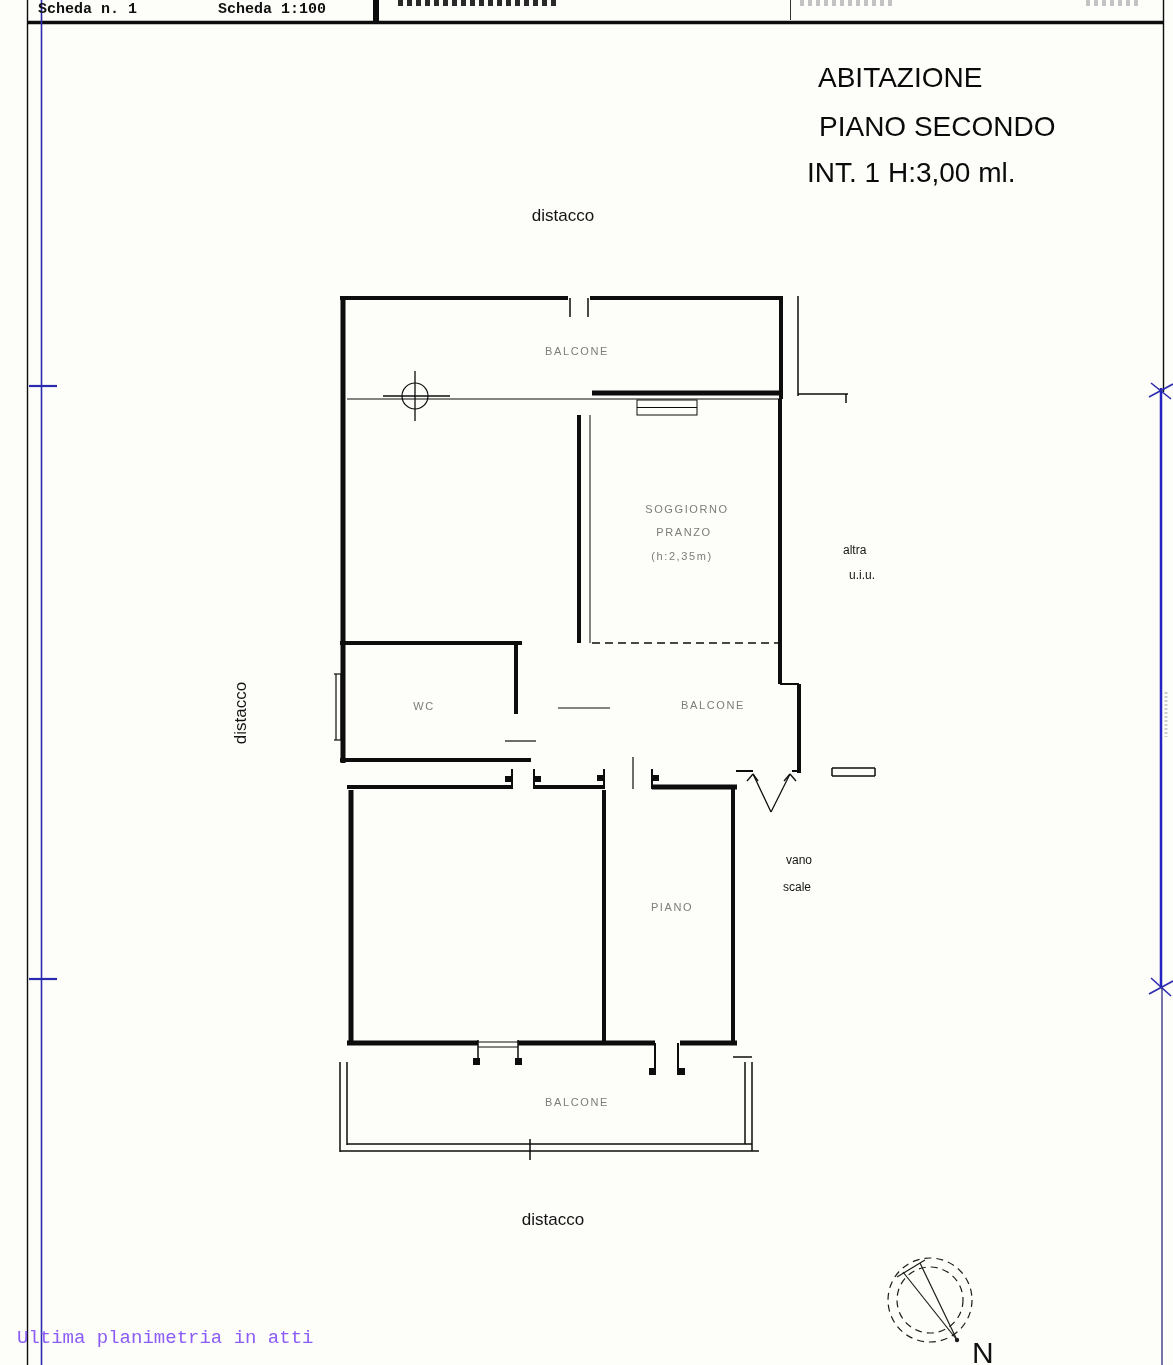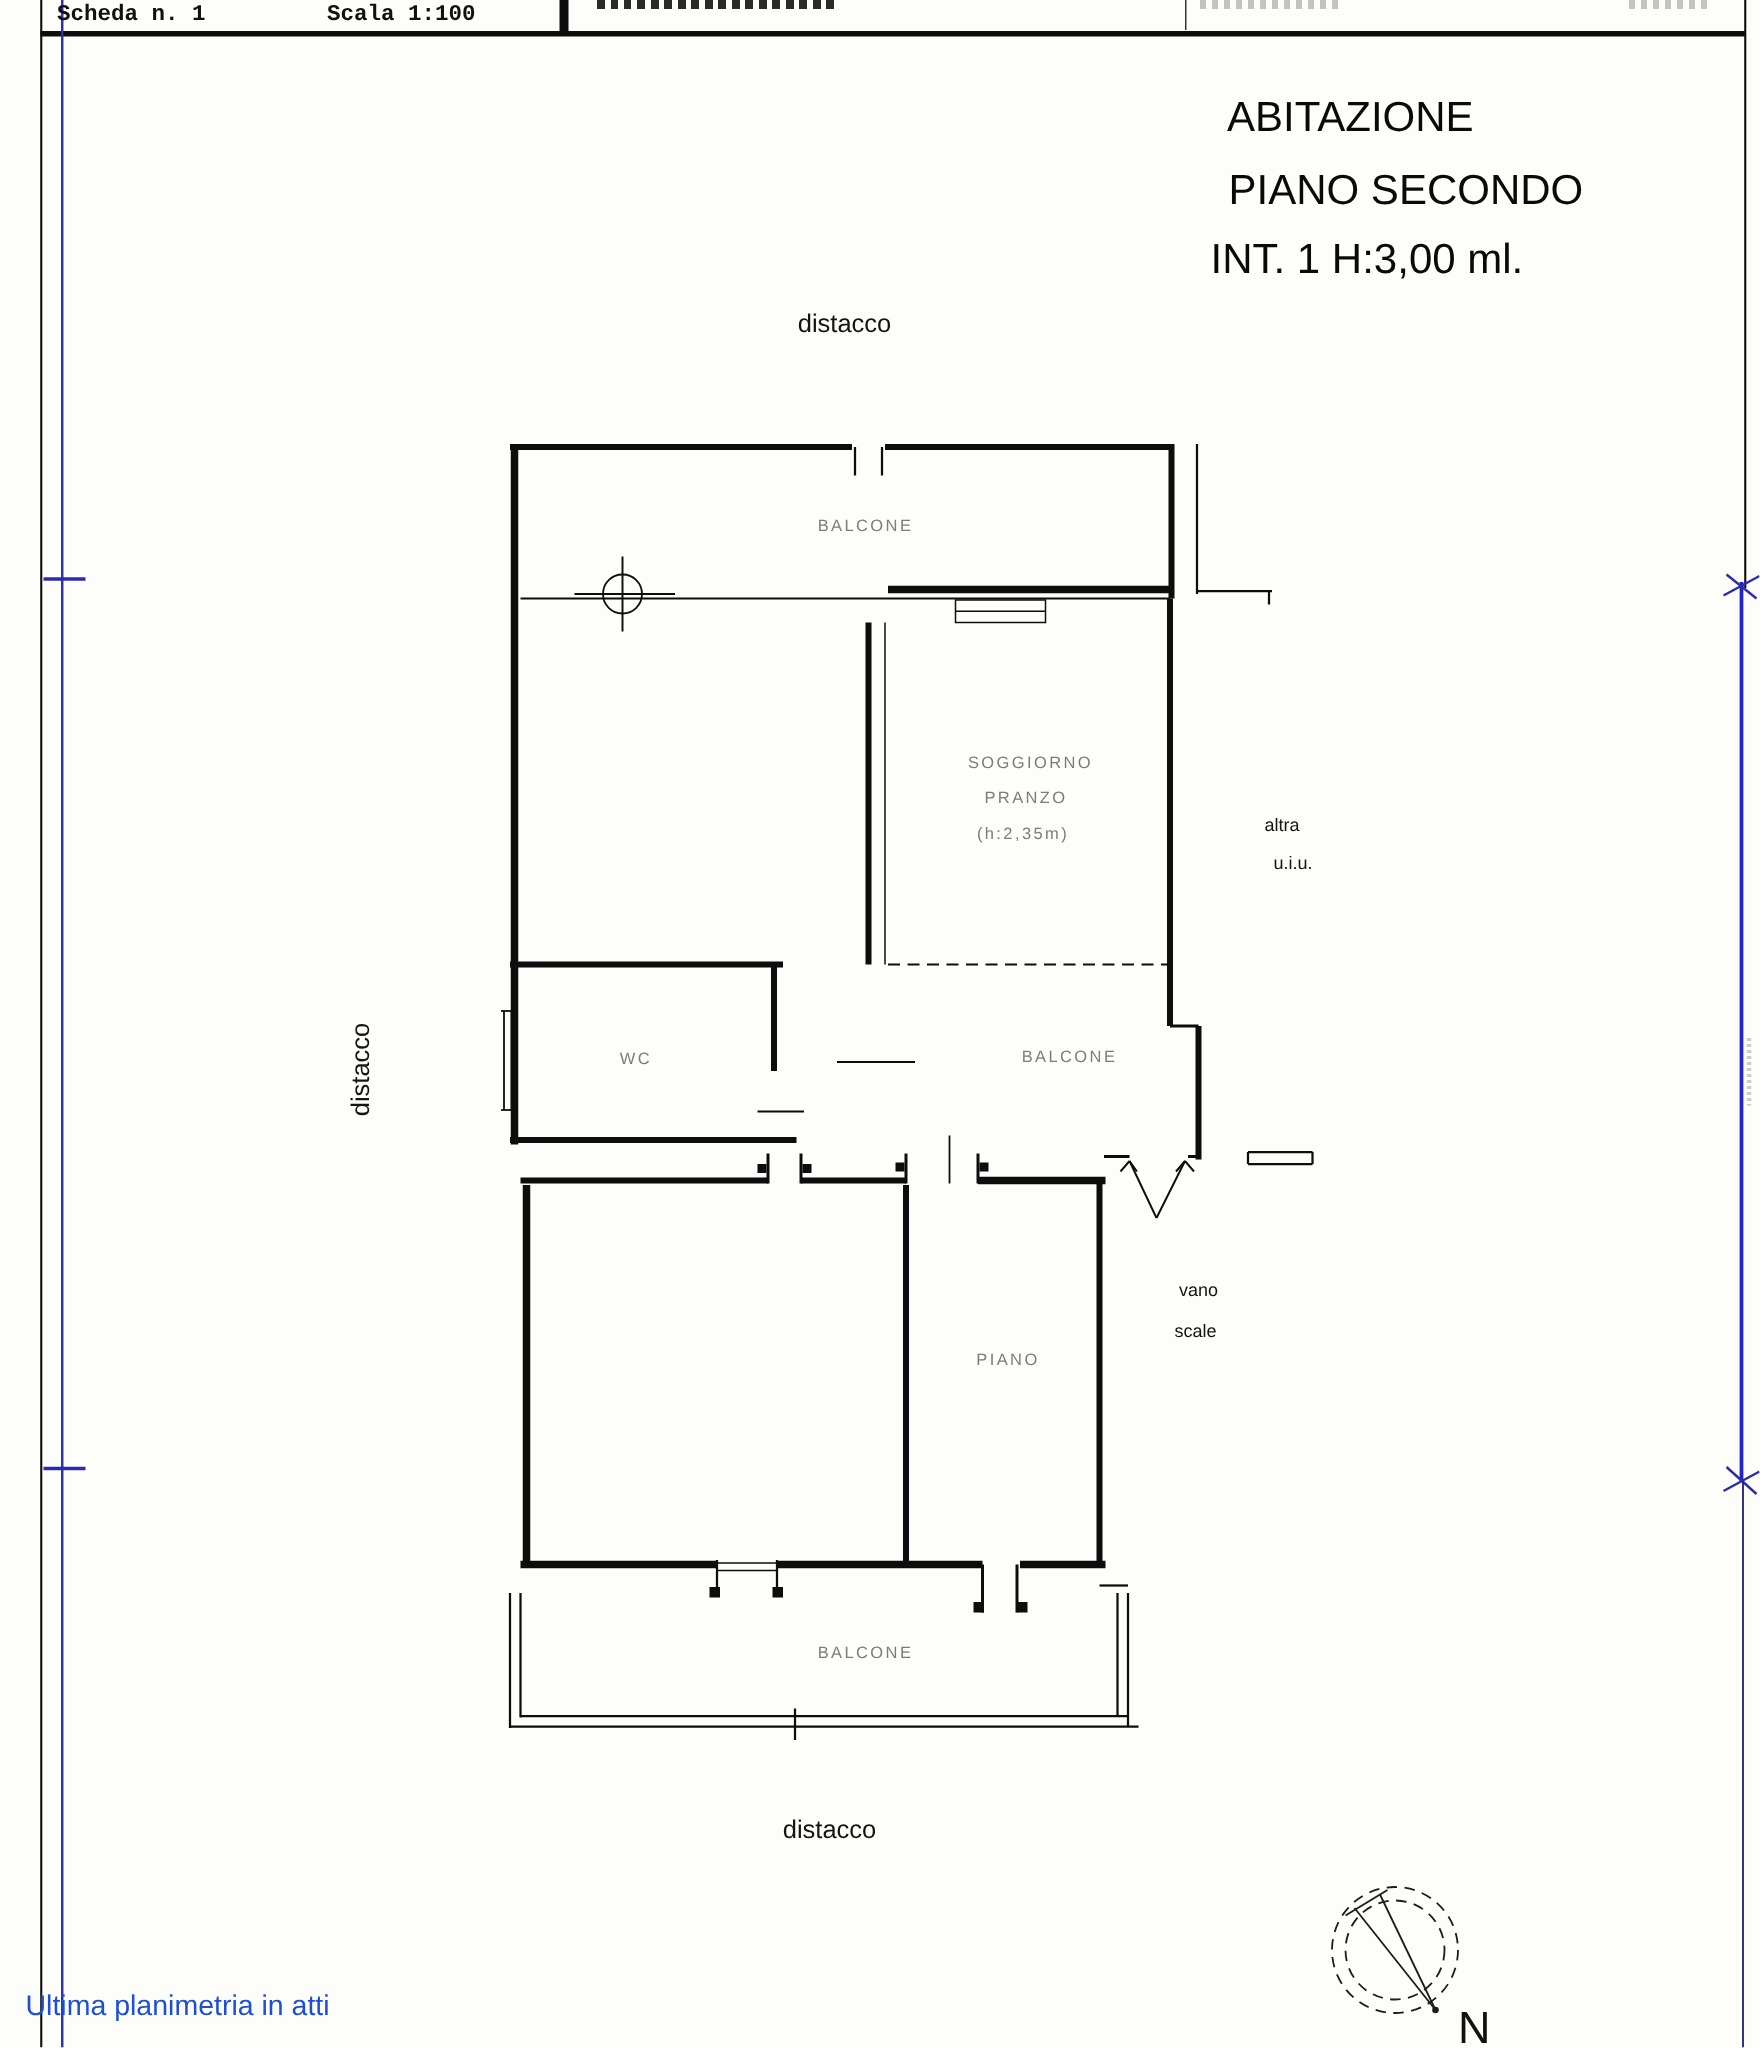--- a/index.html
+++ b/index.html
@@ -14,21 +14,21 @@
     transform:translateX(-50%);
   }
   .anno{font-size:17px;color:#141414;transform:translateX(-50%);}
   .anno2{font-size:12px;color:#141414;}
   .title-line{font-size:28px;color:#0a0a0a;}
   .hdr-cell{
     font-family:"Liberation Mono", monospace;font-weight:bold;
     font-size:15px;color:#111;
   }
   .footer-note{
-    font-family:Liberation Sans, sans-serif;font-size:19px;color:#1d4ed8;
+    font-family:Liberation Mono, monospace;font-size:19px;color:#8b5cf6;
   }
   .clip-dashes{
     position:absolute;height:6px;top:0;
     background:repeating-linear-gradient(90deg,#2a2a2a 0 5px,transparent 5px 9px);
   }
   .clip-dashes.faint{
     background:repeating-linear-gradient(90deg,#c3c3c3 0 4px,transparent 4px 8px);
   }
   .north{font-size:30px;color:#111;}
   svg{position:absolute;left:0;top:0;}
@@ -171,21 +171,21 @@
     <circle cx="930" cy="1300" r="42" stroke-width="1.2" stroke-dasharray="7,5"></circle>
     <circle cx="930" cy="1300" r="33" stroke-width="1.2" stroke-dasharray="7,5"></circle>
     <line x1="957" y1="1340" x2="903" y2="1272" stroke-width="1.2"></line>
     <line x1="957" y1="1340" x2="920" y2="1263" stroke-width="1.2"></line>
     <line x1="897" y1="1277" x2="925" y2="1260" stroke-width="1.2"></line>
     <circle cx="957" cy="1340" r="2.2" fill="#1c1c1c" stroke="none"></circle>
   </g>
 </svg>
 
 <span class="lbl hdr-cell" style="left:38px;top:1px">Scheda n. 1</span>
-<span class="lbl hdr-cell" style="left:218px;top:1px">Scala 1:100</span>
+<span class="lbl hdr-cell" style="left:218px;top:1px">Scheda 1:100</span>
 <div class="clip-dashes" style="left:398px;width:160px"></div>
 <div class="clip-dashes faint" style="left:800px;width:92px"></div>
 <div class="clip-dashes faint" style="left:1086px;width:56px"></div>
 
 <span class="lbl title-line" style="left:818px;top:62px">ABITAZIONE</span>
 <span class="lbl title-line" style="left:819px;top:111px">PIANO SECONDO</span>
 <span class="lbl title-line" style="left:807px;top:157px">INT. 1  H:3,00 ml.</span>
 
 <span class="lbl room-lbl" style="left:577px;top:345px">BALCONE</span>
 <span class="lbl room-lbl" style="left:687px;top:503px">SOGGIORNO</span>

